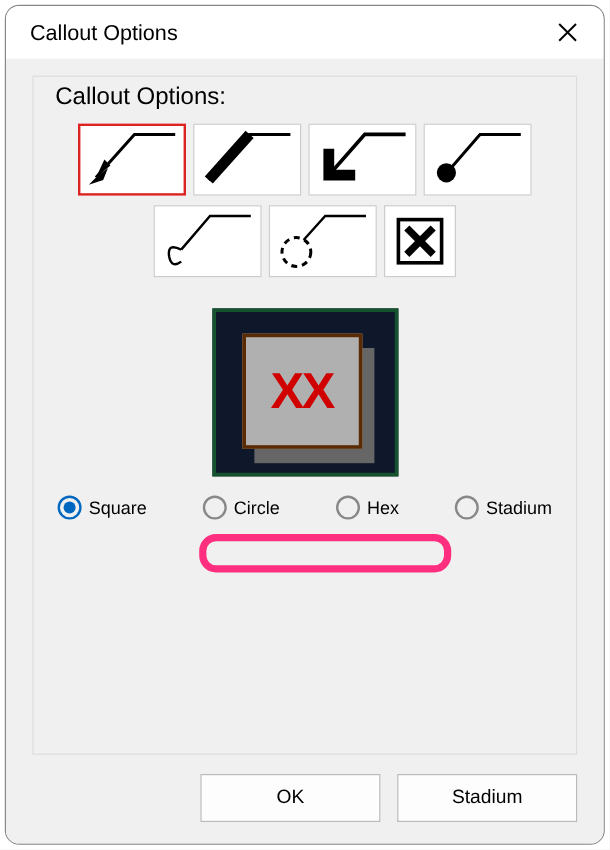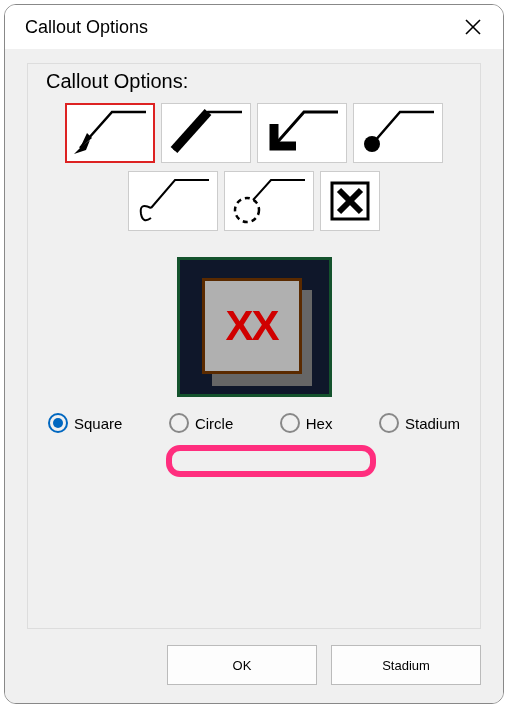--- a/index.html
+++ b/index.html
@@ -170,21 +170,21 @@
   }
   .btn {
     width: 150px;
     height: 40px;
     border: 1px solid #bbb;
     background: #fdfdfd;
     display: flex;
     align-items: center;
     justify-content: center;
     cursor: pointer;
-    font-size: 13px;
+    font-size: 16px;
   }
 </style>
 </head>
 <body>
 
 <div class="dialog">
 
   <div class="titlebar">
     <span>Callout Options</span>
     <div class="close-btn">

